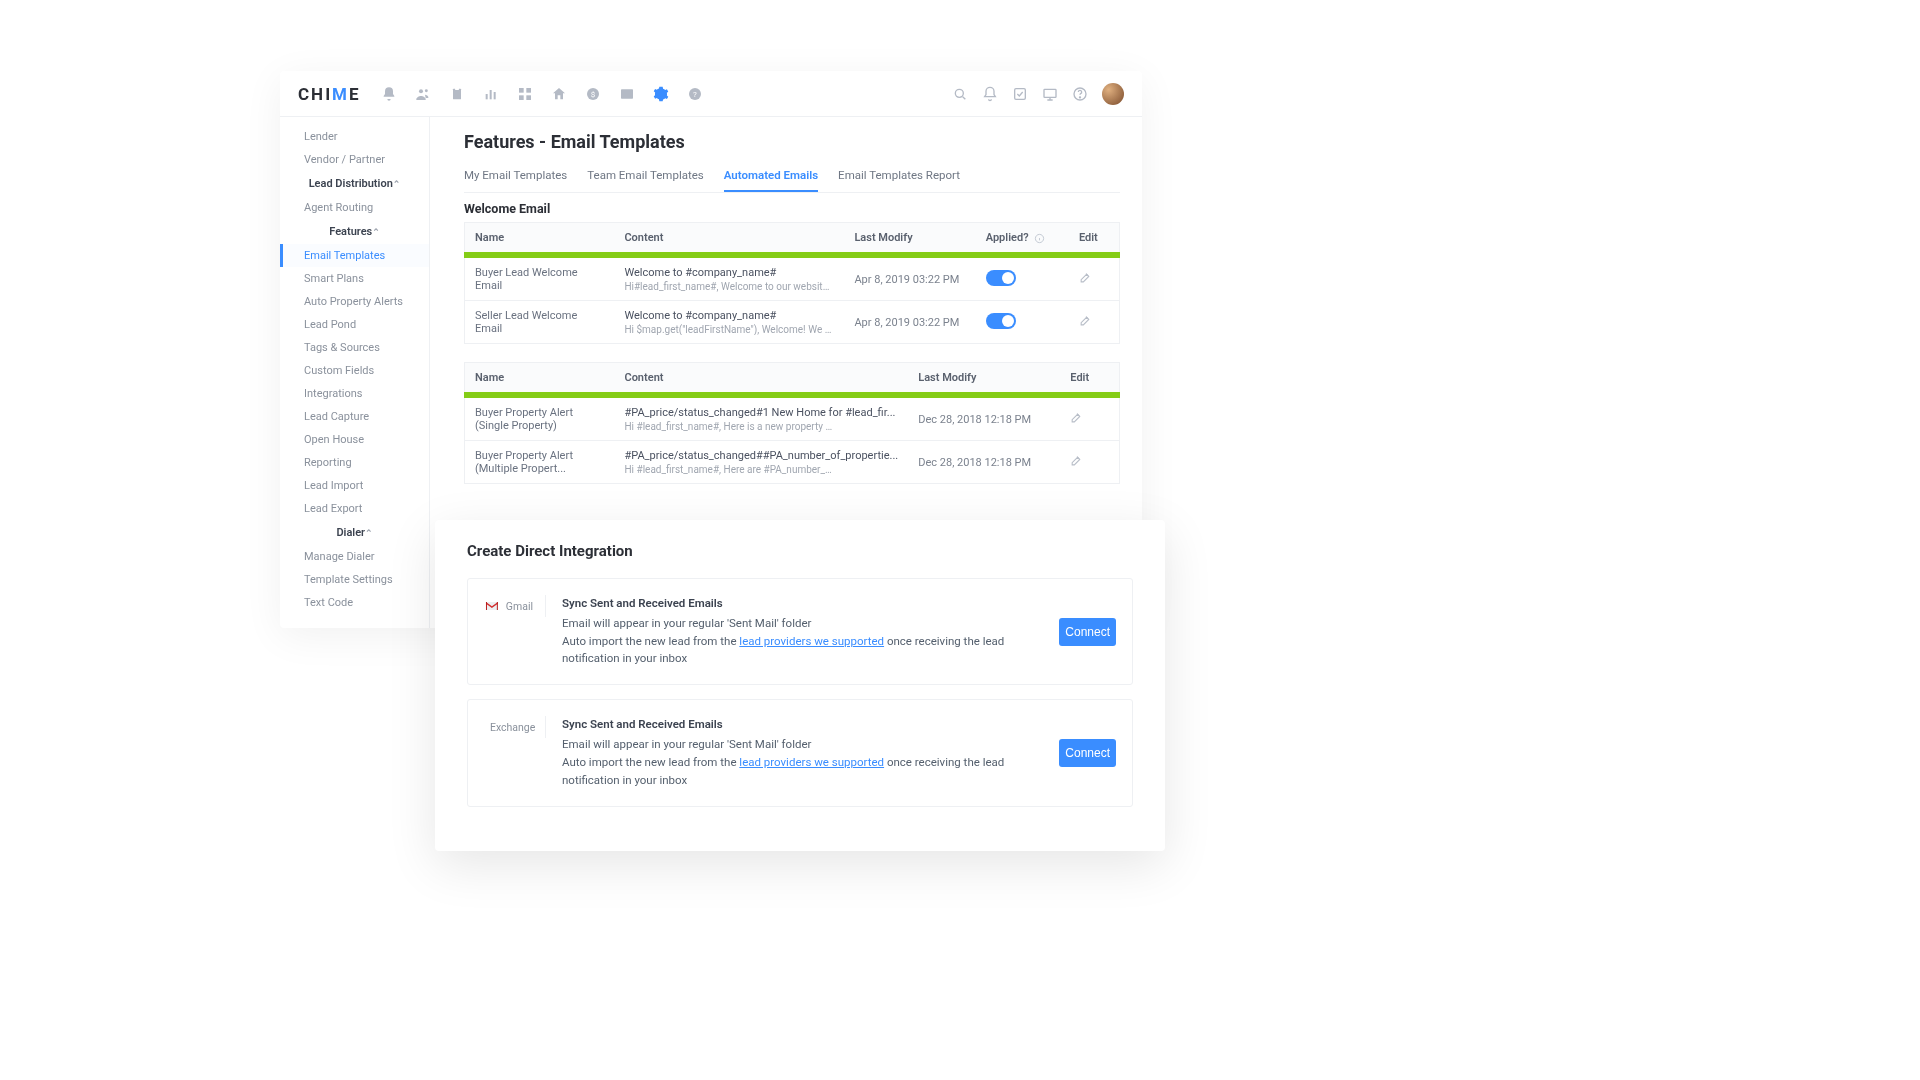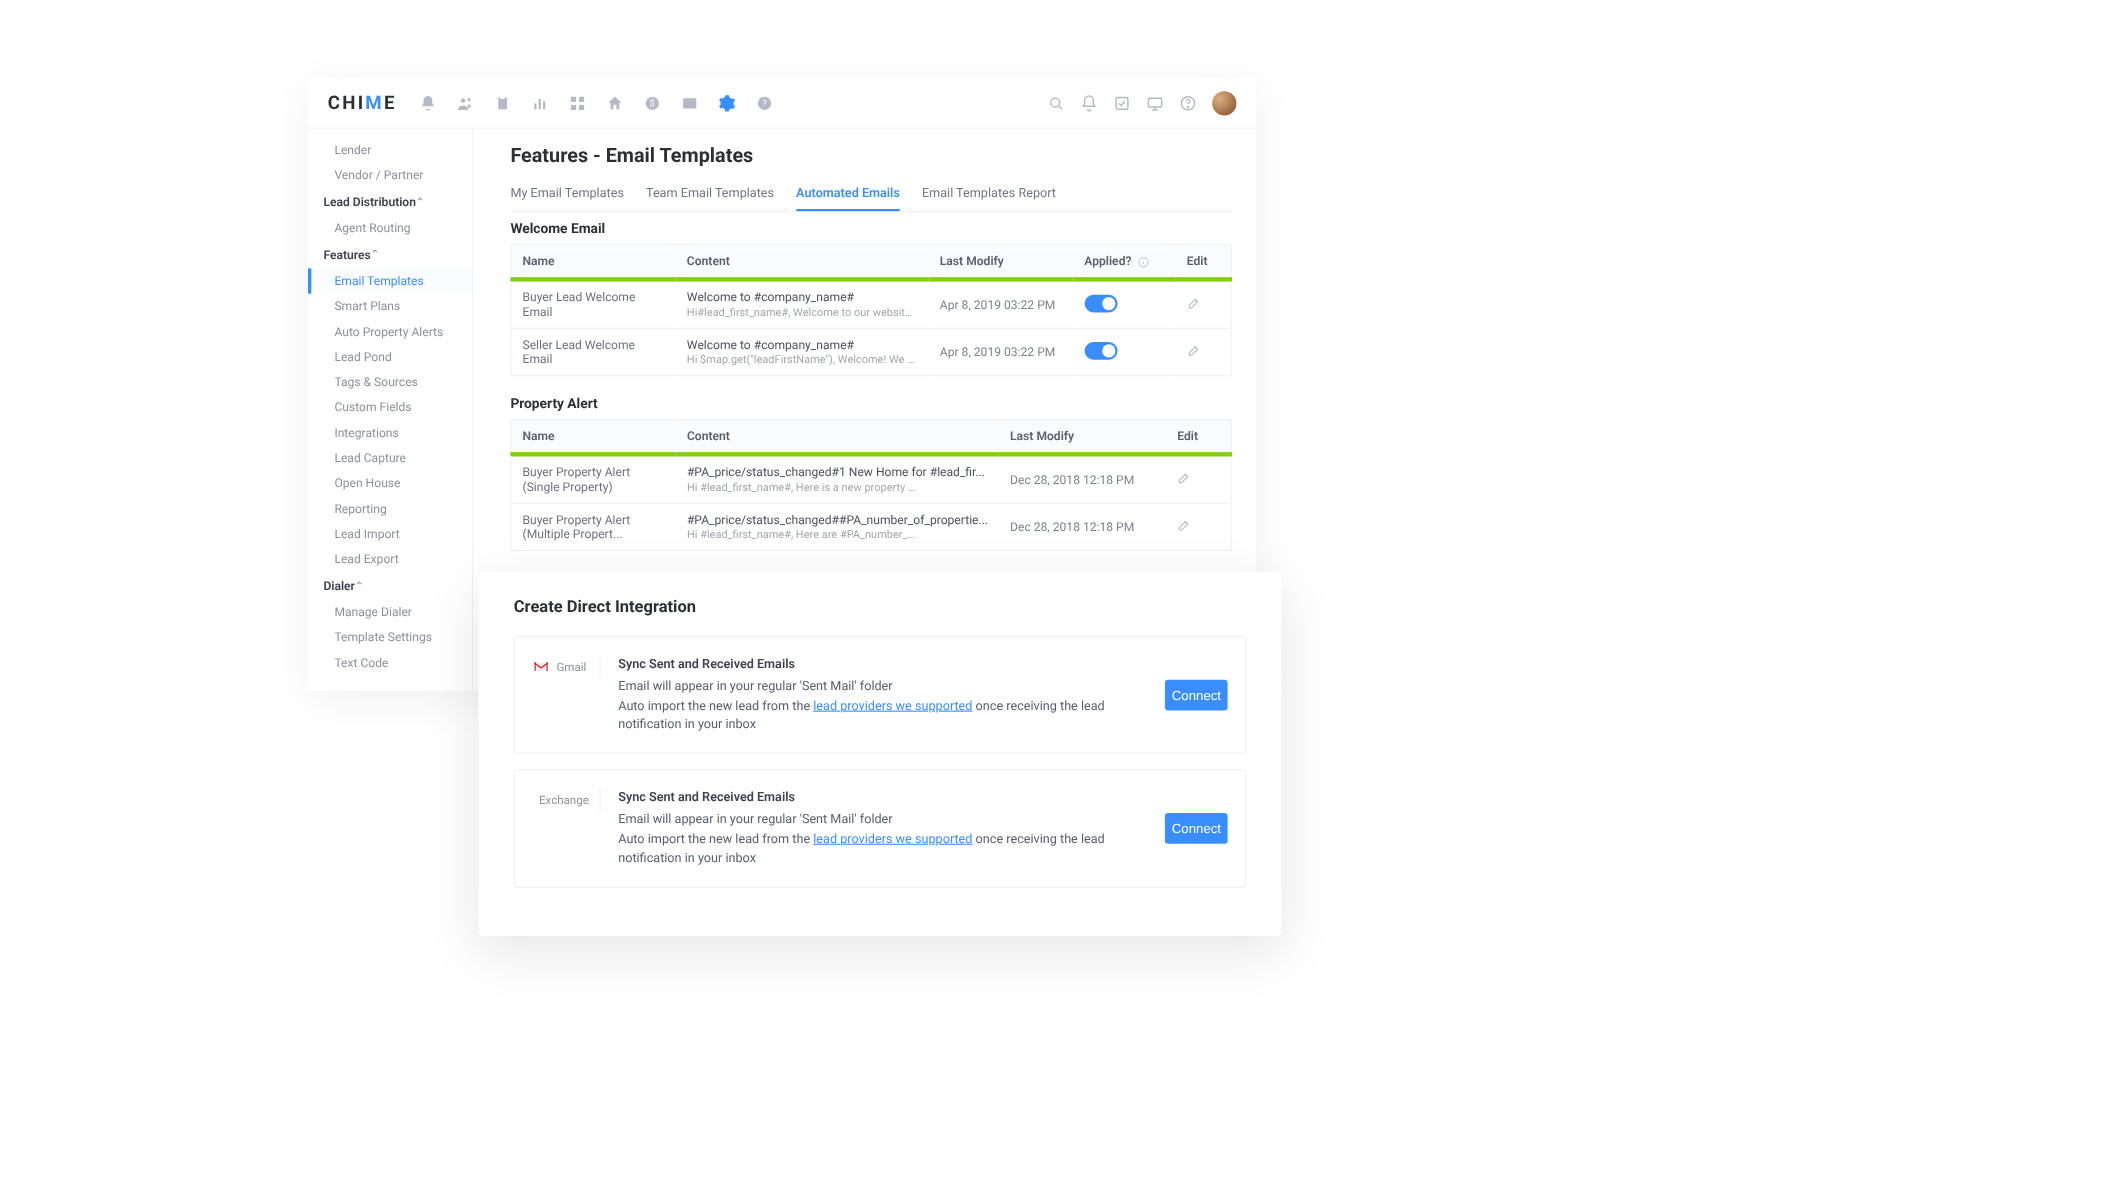--- a/index.html
+++ b/index.html
@@ -48,21 +48,21 @@
   }
   .body { display: flex; gap: 12px; }
   .sidebar {
     width: 150px;
     border-right: 1px solid #eef0f3;
     font-size: 11px;
     color: #6b7280;
     padding: 8px 0 14px 0;
   }
   .sb-group-title {
-    display: flex; align-items: center; justify-content: flex-start;
+    display: flex; align-items: center; justify-content: center;
     padding: 6px 14px;
     font-weight: 600;
     color: #3c4350;
     cursor: pointer;
   }
   .sb-caret { font-size: 9px; color: #9aa1ac; }
   .sb-item {
     padding: 5px 14px 5px 24px;
     cursor: pointer;
     color: #8a919c;
@@ -91,21 +91,21 @@
     font-size: 11px;
     color: #4a5160;
     margin-bottom: 18px;
   }
   table.data thead th {
     text-align: left;
     font-weight: 600;
     background: #fafbfc;
     color: #5a616e;
     padding: 8px 10px;
-    border-bottom: 4px solid #84cc16;
+    border-bottom: 6px solid #84cc16;
   }
   table.data tbody td {
     padding: 8px 10px;
     border-top: 1px solid #eef0f3;
     vertical-align: middle;
   }
   .row-name { color: #6a7280; }
   .row-content-title { color: #4a5160; }
   .row-content-sub { color: #a0a6b0; font-size: 10px; margin-top: 2px; white-space: nowrap; overflow: hidden; text-overflow: ellipsis; max-width: 210px; }
   .row-modify { color: #7b828e; }
@@ -361,21 +361,20 @@
             <td><span class="edit-icon">
                   <svg viewBox="0 0 24 24" fill="none" stroke="currentColor" stroke-width="2">
                     <path d="M4 20h4l10-10-4-4L4 16v4z"></path>
                     <path d="M13 5l4 4"></path>
                   </svg>
                 </span></td>
           </tr>
         </tbody>
       </table>
 
-      <div class="section-title">Property Alert</div>
       <table class="data">
         <thead>
           <tr>
             <th style="width:27%">Name</th>
             <th style="width:35%">Content</th>
             <th style="width:28%">Last Modify</th>
             <th style="width:10%">Edit</th>
           </tr>
         </thead>
         <tbody>

